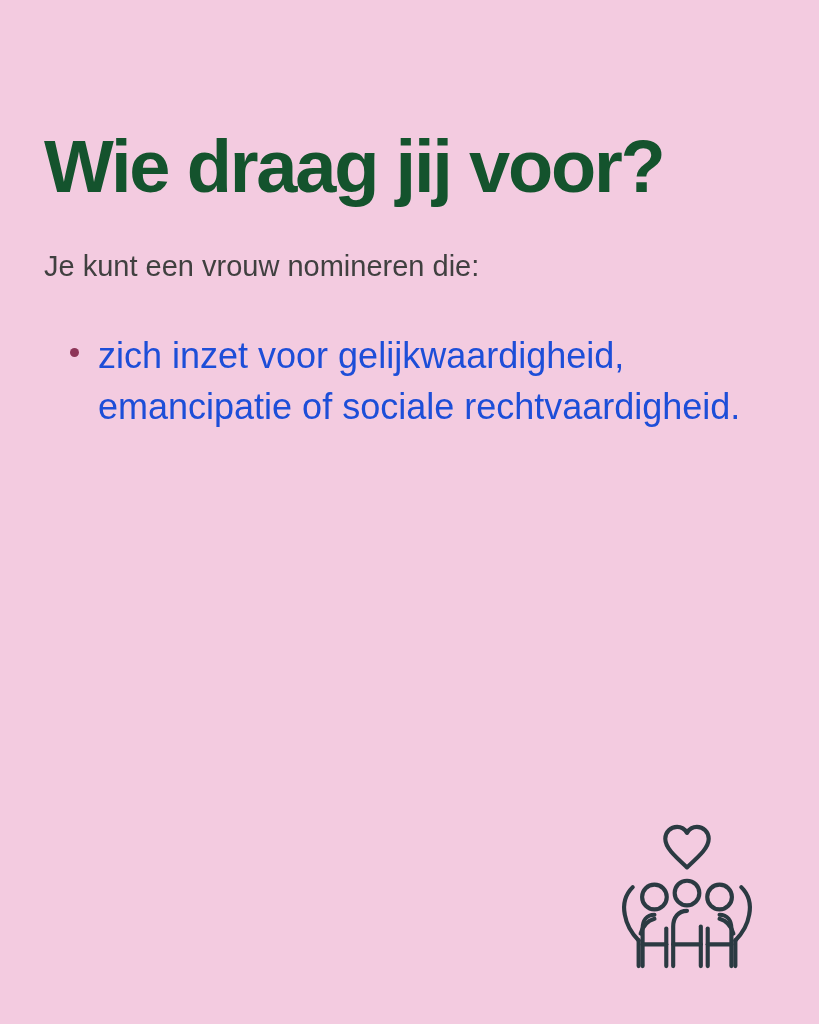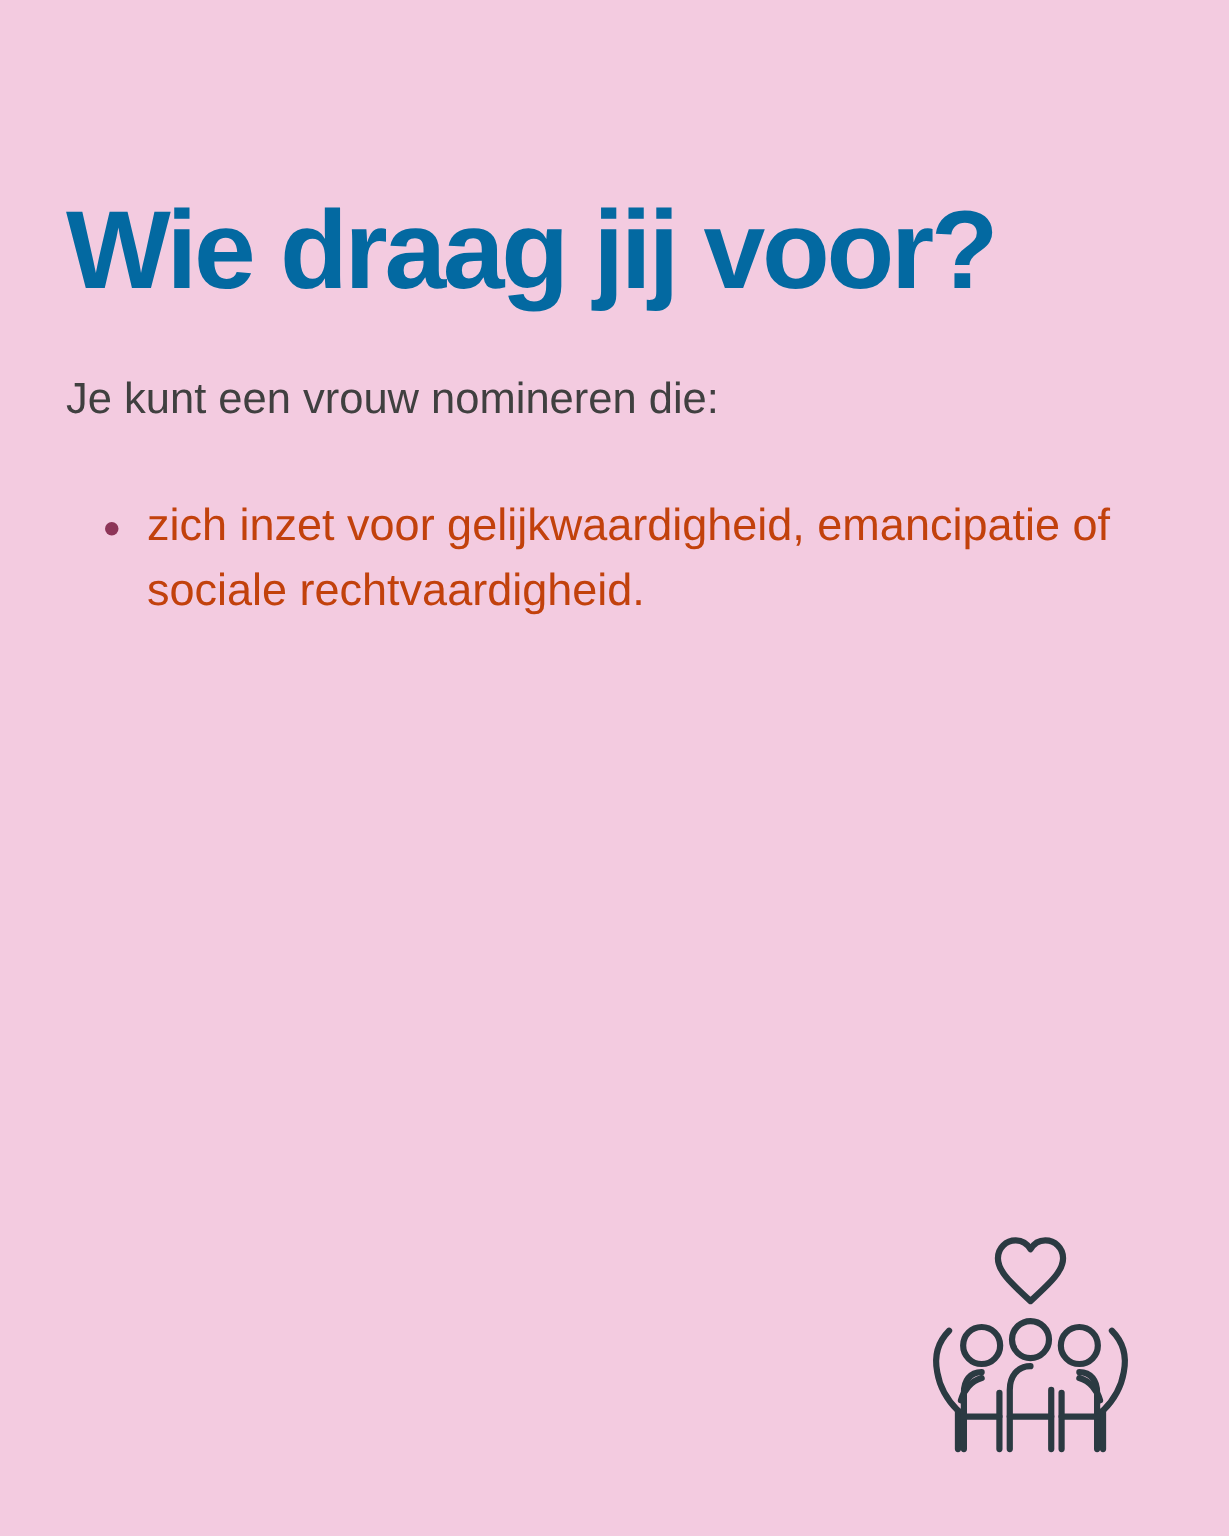--- a/index.html
+++ b/index.html
@@ -19,44 +19,44 @@
     position: relative;
     width: 819px;
     height: 1024px;
     background: #f3cbe0;
     padding: 0 44px;
   }
 
   .headline {
     font-size: 74px;
     font-weight: bold;
-    color: #0369a1;
+    color: #14532d;
     letter-spacing: -2.2px;
     line-height: 1.05;
     padding-top: 128px;
     white-space: nowrap;
   }
 
   .subhead {
     margin-top: 42px;
     font-size: 29px;
     color: #404040;
     line-height: 1.25;
   }
 
   .criteria {
     margin-top: 46px;
     list-style: none;
   }
 
   .criteria li {
     position: relative;
-    font-size: 30px;
+    font-size: 36px;
     line-height: 1.42;
-    color: #c2410c;
+    color: #1d4ed8;
     padding-left: 54px;
     margin-bottom: 4px;
   }
 
   .criteria li::before {
     content: "";
     position: absolute;
     left: 26px;
     top: 18px;
     width: 9px;

